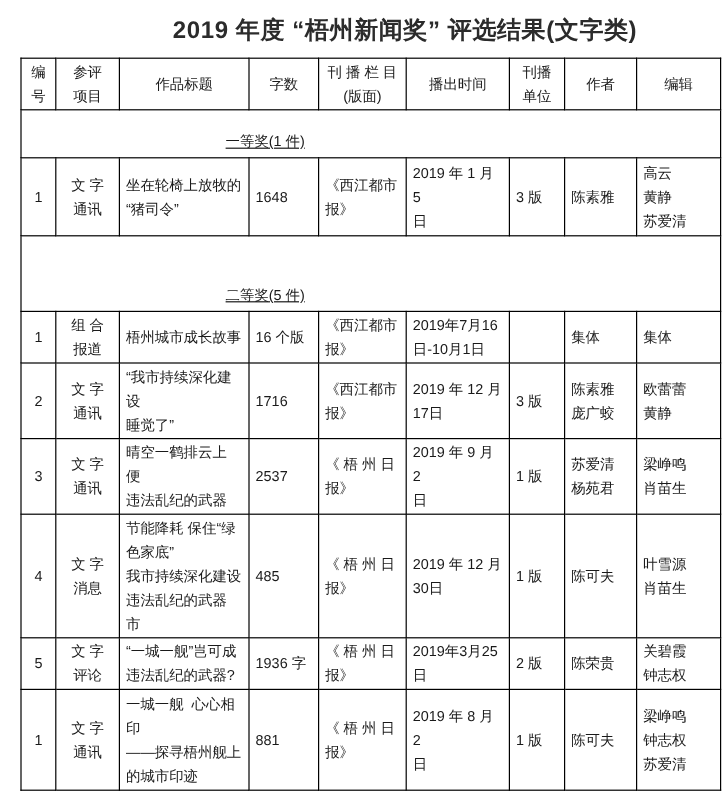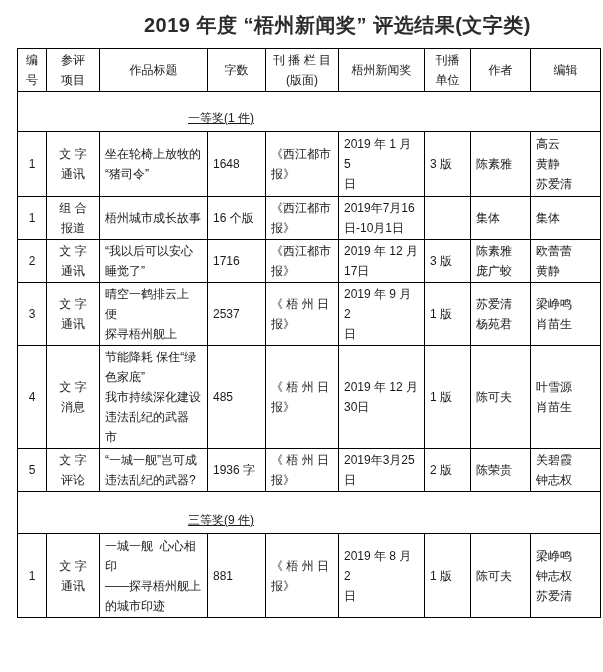--- a/index.html
+++ b/index.html
@@ -82,21 +82,21 @@
   <tbody>
       <tr style="height:40px">
     <th>编
 号</th>
     <th>参评
 项目</th>
     <th>作品标题</th>
     <th>字数</th>
     <th>刊 播 栏 目
 (版面)</th>
-    <th>梧州新闻奖</th>
+    <th>播出时间</th>
     <th>刊播
 单位</th>
     <th>作者</th>
     <th>编辑</th>
   </tr>
 
   <tr class="award-row" style="height:40px">
     <td colspan="9">一等奖(1 件)</td>
   </tr>
 
@@ -111,60 +111,63 @@
 报》</td>
     <td>2019 年 1 月 5
 日</td>
     <td>3 版</td>
     <td>陈素雅</td>
     <td>高云
 黄静
 苏爱清</td>
   </tr>
 
+  <tr class="award-row" style="height:63px">
+    <td colspan="9">二等奖(5 件)</td>
+  </tr>
 
   <tr style="height:43px">
     <td class="c-no">1</td>
     <td class="c-cat">组 合
 报道</td>
     <td>梧州城市成长故事</td>
     <td>16 个版</td>
     <td>《西江都市
 报》</td>
     <td>2019年7月16
 日-10月1日</td>
     <td></td>
     <td>集体</td>
     <td>集体</td>
   </tr>
 
   <tr style="height:42px">
     <td class="c-no">2</td>
     <td class="c-cat">文 字
 通讯</td>
-    <td>“我以后可以安心
+    <td>“我市持续深化建设
 睡觉了”</td>
     <td>1716</td>
     <td>《西江都市
 报》</td>
     <td>2019 年 12 月
 17日</td>
     <td>3 版</td>
     <td>陈素雅
 庞广蛟</td>
     <td>欧蕾蕾
 黄静</td>
   </tr>
 
   <tr style="height:43px">
     <td class="c-no">3</td>
     <td class="c-cat">文 字
 通讯</td>
     <td>晴空一鹤排云上 便
-探寻梧州舰上</td>
+违法乱纪的武器</td>
     <td>2537</td>
     <td>《 梧 州 日
 报》</td>
     <td>2019 年 9 月 2
 日</td>
     <td>1 版</td>
     <td>苏爱清
 杨苑君</td>
     <td>梁峥鸣
 肖苗生</td>
@@ -200,23 +203,20 @@
     <td>《 梧 州 日
 报》</td>
     <td>2019年3月25
 日</td>
     <td>2 版</td>
     <td>陈荣贵</td>
     <td>关碧霞
 钟志权</td>
   </tr>
 
-  <tr class="award-row" style="height:42px">
-    <td colspan="9">三等奖(9 件)</td>
-  </tr>
 
   <tr style="height:84px">
     <td class="c-no">1</td>
     <td class="c-cat">文 字
 通讯</td>
     <td>一城一舰  心心相
 印
 ——探寻梧州舰上
 的城市印迹</td>
     <td>881</td>

